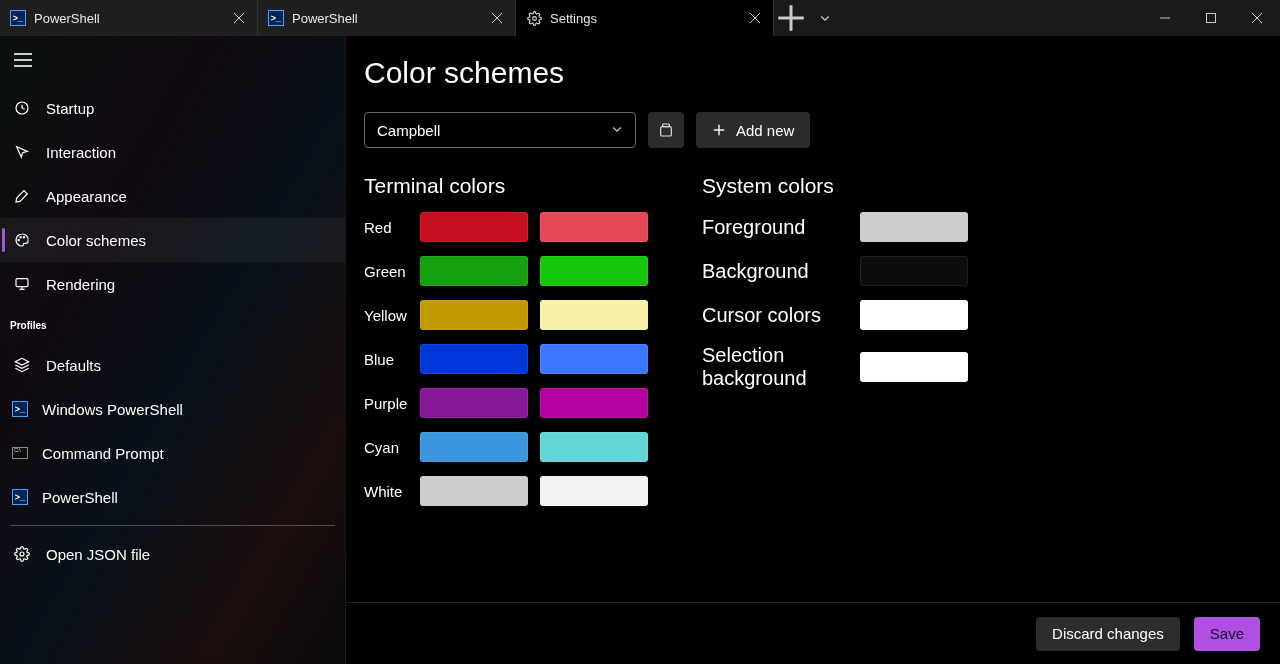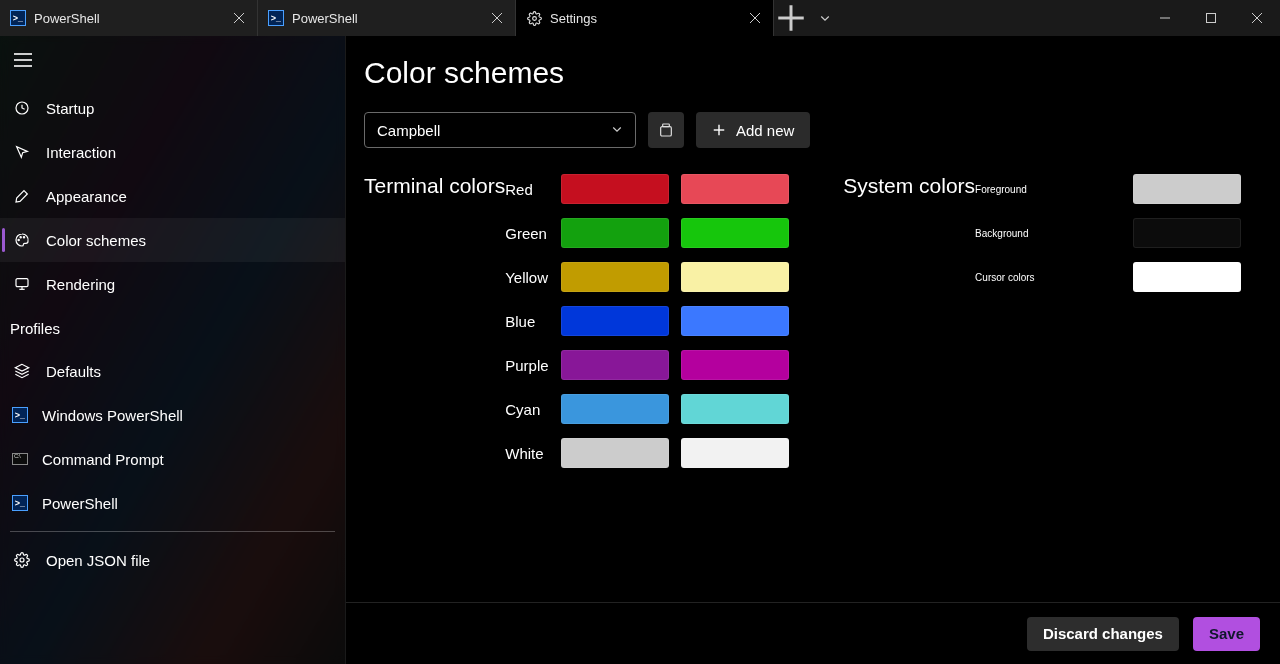--- a/index.html
+++ b/index.html
@@ -24,42 +24,42 @@
   .sidebar { width:345px; display:flex; flex-direction:column; position:relative; background: linear-gradient(120deg, rgba(40,70,60,0.45) 0%, rgba(90,50,90,0.35) 30%, rgba(30,60,90,0.5) 55%, rgba(120,60,60,0.4) 80%, rgba(40,40,40,0.5) 100%); }
   .sidebar::before { content:""; position:absolute; inset:0; background: rgba(0,0,0,0.45); backdrop-filter: blur(4px); }
   .sidebar > * { position:relative; z-index:1; }
   .hamburger { height:40px; display:flex; align-items:center; padding:0 14px; margin-top:4px; cursor:pointer; }
   .hamburger svg { width:18px; height:14px; }
   .nav-list { display:flex; flex-direction:column; padding-top:6px; }
   .nav-item { display:flex; align-items:center; gap:14px; height:44px; padding:0 12px; font-size:15px; color:#fff; cursor:pointer; position:relative; }
   .nav-item .nav-icon { width:20px; display:inline-flex; align-items:center; justify-content:center; font-size:15px; }
   .nav-item.selected::before { content:""; position:absolute; left:2px; top:10px; bottom:10px; width:3px; background:#9b59d0; border-radius:2px; }
   .nav-item.selected { background: rgba(255,255,255,0.05); }
-  .section-label { padding: 14px 24px 6px 10px; font-size:15px; font-weight:400; color:#fff; }
+  .section-label { padding: 14px 24px 6px 10px; font-size:10px; font-weight:700; color:#fff; }
   .nav-divider { height:1px; margin:6px 10px; background: rgba(255,255,255,0.25); }
   
   .content { flex:1; background:#000; display:flex; flex-direction:column; min-width:0; position:relative; border-left:1px solid #1a1a1a; }
   .content-scroll { flex:1; overflow:hidden; padding:20px 28px 0 18px; }
   .page-title { font-size:30px; font-weight:400; margin-bottom:22px; }
   .toolbar-row { display:flex; align-items:center; gap:12px; margin-bottom:26px; }
   .scheme-select { width:272px; height:36px; border:1px solid #6a6a6a; border-radius:4px; background:transparent; color:#fff; display:flex; align-items:center; padding:0 12px; font-size:15px; cursor:pointer; justify-content:space-between; }
   .scheme-select .chev { font-size:12px; color:#ccc; }
   .icon-btn { width:36px; height:36px; border-radius:4px; background:#2b2b2b; display:flex; align-items:center; justify-content:center; cursor:pointer; color:#ddd; }
   .add-btn { height:36px; padding:0 16px; border-radius:4px; background:#2b2b2b; display:flex; align-items:center; gap:10px; font-size:15px; color:#fff; cursor:pointer; }
   .columns { display:flex; gap:54px; }
-  .col { display:flex; flex-direction:row; }
+  .col { display:flex; flex-direction:column; }
   .col-title { font-size:21px; font-weight:400; margin-bottom:14px; }
   .color-row { display:flex; align-items:center; margin-bottom:14px; }
   .color-label { width:56px; font-size:15px; }
-  .sys-label { width:158px; font-size:10px; }
+  .sys-label { width:158px; font-size:20px; }
   .swatch { width:108px; height:30px; border-radius:3px; cursor:pointer; border:1px solid rgba(255,255,255,0.08); }
   .swatch + .swatch { margin-left:12px; }
   .swatch.wide { width:108px; }
   
-  .footer { height:62px; border-top:1px solid #222; display:flex; align-items:center; justify-content:flex-end; gap:14px; padding:0 20px; background:#000;font-weight:bold; }
+  .footer { height:62px; border-top:1px solid #222; display:flex; align-items:center; justify-content:flex-end; gap:14px; padding:0 20px; background:#000; }
   .btn { height:34px; padding:0 16px; border-radius:4px; font-size:15px; display:flex; align-items:center; cursor:pointer; }
   .btn-secondary { background:#2d2d2d; color:#fff; }
   .btn-primary { background:#b14fe0; color:#0f172a; }
   .cmd-icon { width:16px; height:12px; background:#0c0c0c; border:1px solid #888; display:inline-block; position:relative; }
   .cmd-icon::after { content:"C:\\"; position:absolute; left:1px; top:-1px; font-size:6px; color:#ccc; letter-spacing:-0.5px; }
 </style>
 </head>
 <body>
 
 <div class="window">
@@ -307,20 +307,24 @@
                   <div class="swatch wide" style="background:#cccccc"></div>
                 </div>
                 <div class="color-row">
                   <span class="sys-label">Background</span>
                   <div class="swatch wide" style="background:#0c0c0c"></div>
                 </div>
                 <div class="color-row">
                   <span class="sys-label">Cursor colors</span>
                   <div class="swatch wide" style="background:#ffffff"></div>
                 </div>
+                <div class="color-row">
+                  <span class="sys-label">Selection background</span>
+                  <div class="swatch wide" style="background:#ffffff"></div>
+                </div>
               </div>
           </div>
         </div>
       </div>
 
       <div class="footer">
         <div class="btn btn-secondary">Discard changes</div>
         <div class="btn btn-primary">Save</div>
       </div>
     </div>

